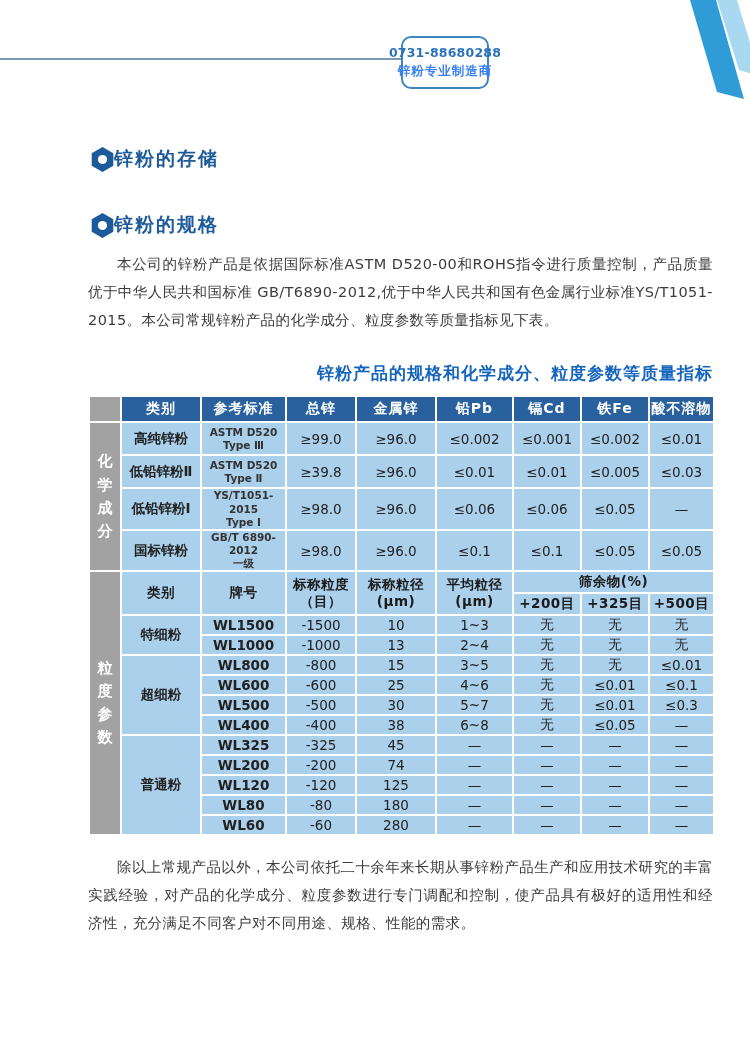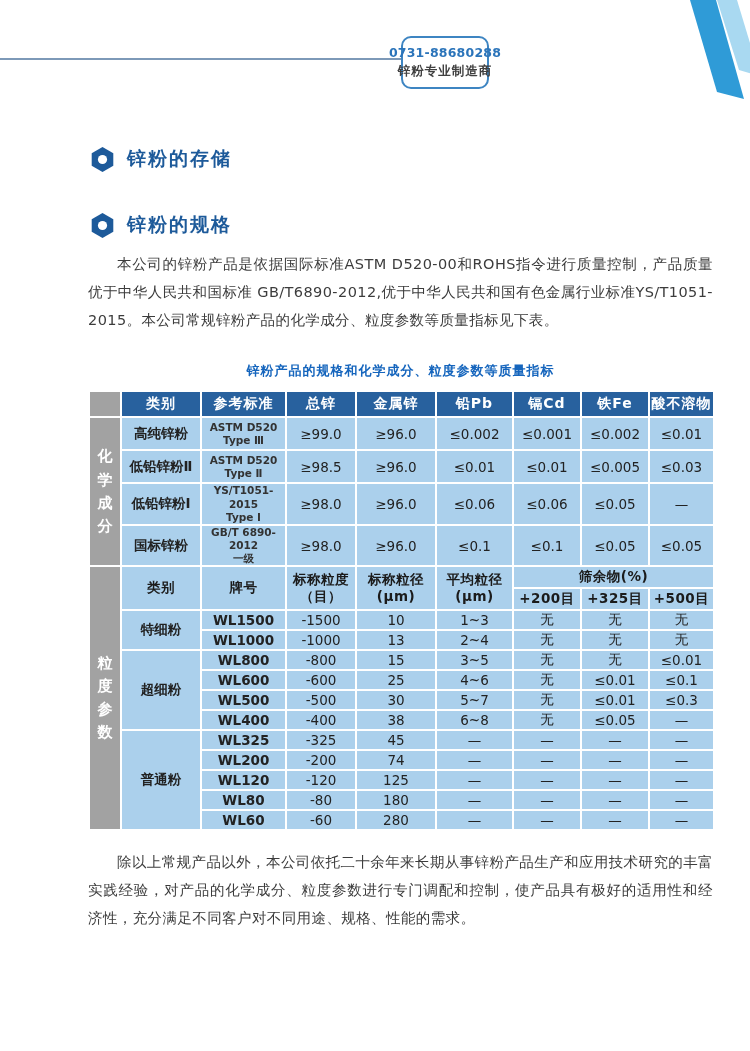--- a/index.html
+++ b/index.html
@@ -6,36 +6,36 @@
   html,body { background:#ffffff; }
   body { font-family:"DejaVu Sans","Liberation Sans",sans-serif; }
   .page { position:relative; width:750px; height:1051px; background:#fff; overflow:hidden; margin:0 auto; }
 
   
   .hdr-line { position:absolute; left:0; top:58px; width:402px; height:2px; background:#7d99b8; }
   .phone-box { position:absolute; left:401px; top:36px; width:88px; height:53px;
     border:2px solid #3e85c2; border-radius:10px; background:#fff;
     display:flex; flex-direction:column; align-items:center; justify-content:center; gap:3px; }
   .phone-num { font-size:12.5px; font-weight:700; color:#2b74ba; letter-spacing:.2px; white-space:nowrap; }
-  .phone-tag { font-size:12.5px; font-weight:700; color:#404040; letter-spacing:1px; white-space:nowrap; }
+  .phone-tag { font-size:12.5px; font-weight:700; color:#3b82f6; letter-spacing:1px; white-space:nowrap; }
   .hdr-strips { position:absolute; right:0; top:0; width:750px; height:120px; pointer-events:none; }
 
   
   .content { position:absolute; left:88px; top:0; width:625px; }
 
-  .sec-head { display:flex; align-items:center; gap:13px; }
+  .sec-head { display:flex; align-items:center; }
   .sec-head.first { margin-top:146px; }
   .sec-head.second { margin-top:40px; }
   .hex-icon { width:23px; height:25px; margin-left:3px; flex:0 0 auto; }
   .sec-title { font-size:19px; font-weight:700; color:#1d5a9a; letter-spacing:2px; }
 
   .para { margin-top:13px; font-size:14.5px; line-height:1.92; color:#3c3c3c;
     text-align:justify; text-indent:2em; letter-spacing:.4px; }
 
-  .tbl-title { margin-top:28px; text-align:center; font-size:13px; font-weight:700;
+  .tbl-title { margin-top:28px; text-align:right; font-size:17px; font-weight:700;
     color:#1565bd; letter-spacing:1px; }
 
   
   table.spec { margin-top:10px; width:625px; border-collapse:collapse; table-layout:fixed; }
   table.spec td, table.spec th { border:2px solid #ffffff; text-align:center; vertical-align:middle; overflow:hidden; }
   td.corner { background:#a2a2a2; }
   td.side { background:#a2a2a2; color:#ffffff; font-weight:700; font-size:15px; line-height:1.55; }
   th.hd { background:#28619e; color:#ffffff; font-weight:700; font-size:14px; height:26px; letter-spacing:1px; }
   td.cell { background:#abd0ec; color:#222; font-size:13.5px; height:33px; }
   td.cell.bold { font-weight:700; }
@@ -119,21 +119,21 @@
             <td class="cell">≥96.0</td>
             <td class="cell">≤0.002</td>
             <td class="cell">≤0.001</td>
             <td class="cell">≤0.002</td>
             <td class="cell">≤0.01</td>
           </tr>
           <tr>
             <td class="cell bold">低铅锌粉Ⅱ</td>
             <td class="cell small">ASTM D520
 Type Ⅱ</td>
-            <td class="cell">≥98.5</td>
+            <td class="cell">≥39.8</td>
             <td class="cell">≥96.0</td>
             <td class="cell">≤0.01</td>
             <td class="cell">≤0.01</td>
             <td class="cell">≤0.005</td>
             <td class="cell">≤0.03</td>
           </tr>
           <tr>
             <td class="cell bold">低铅锌粉Ⅰ</td>
             <td class="cell small">YS/T1051-2015
 Type Ⅰ</td>

